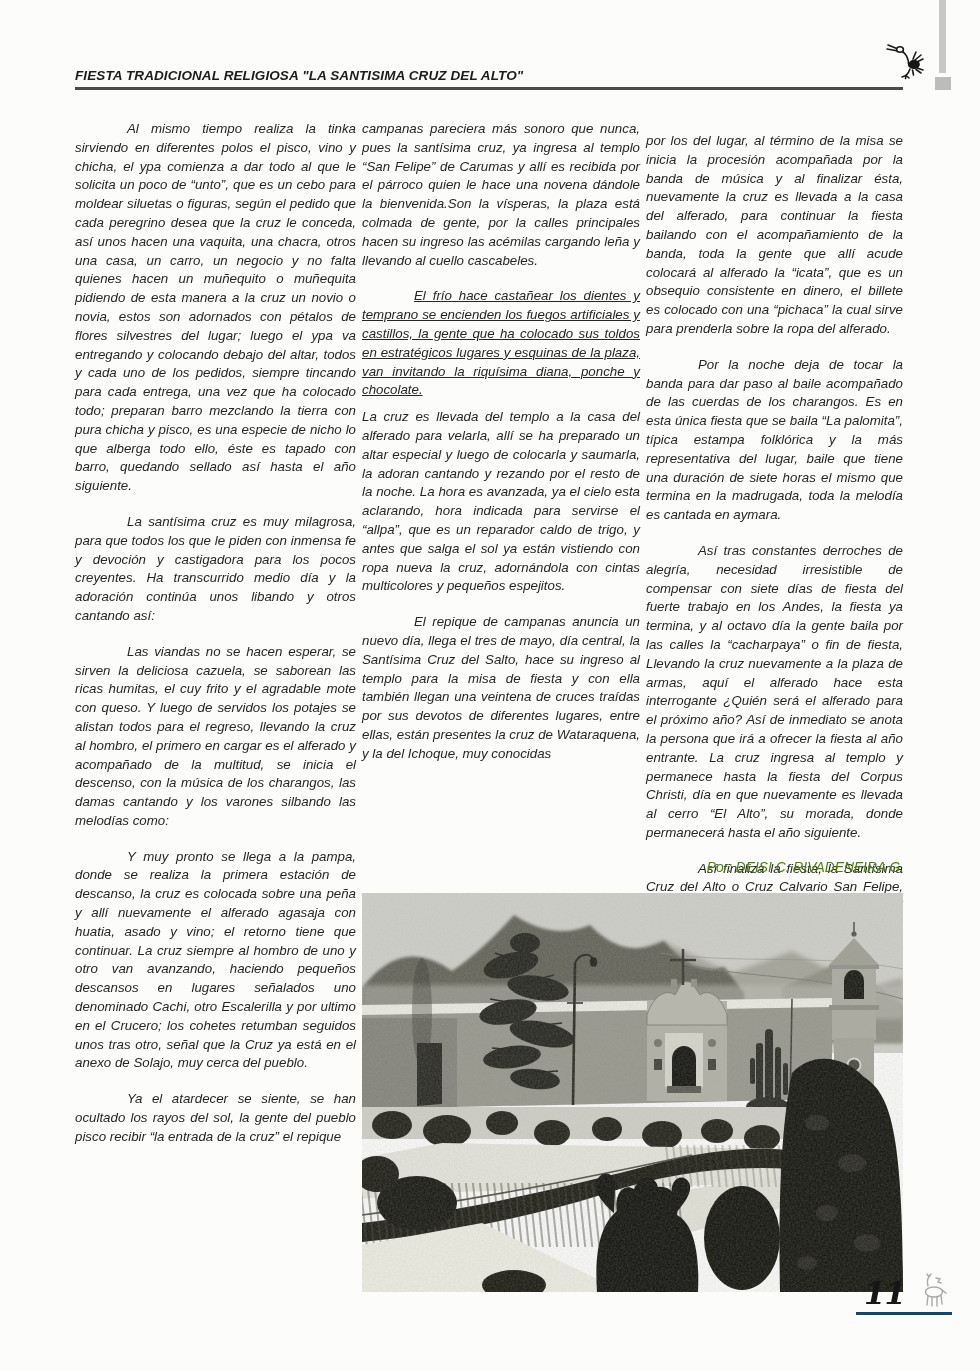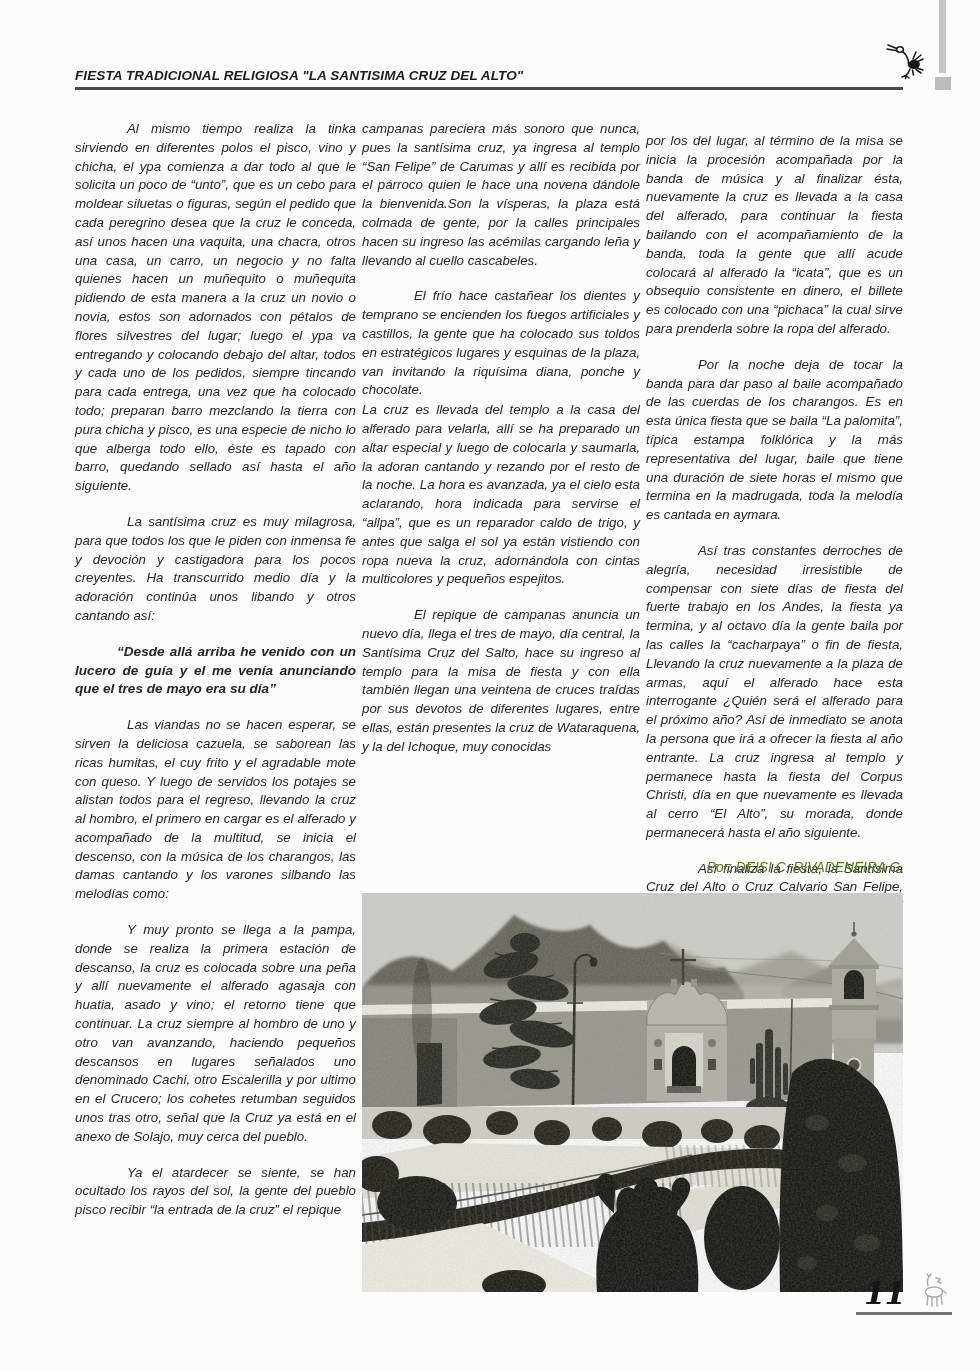--- a/index.html
+++ b/index.html
@@ -30,21 +30,21 @@
   .byline{
     position:absolute;left:646px;top:860px;width:258px;text-align:right;
     font-size:13.8px;color:#4d7c0f;
   }
   
   .photo{position:absolute;left:362px;top:893px;width:541px;height:399px;}
   .photo svg{display:block;width:541px;height:399px;}
   
   .pagenum{
     position:absolute;left:856px;top:1274px;width:96px;height:38px;
-    border-bottom:3px solid #737373;
+    border-bottom:3px solid #0c4a6e;
   }
   .pagenum .num{
     position:absolute;left:8px;bottom:1px;
     font-family:"DejaVu Serif",serif;font-style:italic;font-weight:700;
     font-size:31px;color:#161616;letter-spacing:-1px;
   }
   .llama{position:absolute;right:2px;bottom:2px;width:34px;height:38px;}
 </style>
 </head>
 <body>
@@ -74,29 +74,28 @@
           <path d="M20,39.5 L23,42"></path>
         <path d="M26.5,34 L27.5,39"></path>
       </g>
       <path d="M22,28 C24,23.5 29,22.5 32.5,25.5 C35,27.8 34,31.5 30,32.8 C26.5,33.8 23,32 22,29.5 Z" fill="#161616"></path>
     </svg>
   </span>
 
   <div class="col col1">
     <p>Al mismo tiempo realiza la tinka sirviendo en diferentes polos el pisco, vino y chicha, el ypa comienza a dar todo al que le solicita un poco de “unto”, que es un cebo para moldear siluetas o figuras, según el pedido que cada peregrino desea que la cruz le conceda, así unos hacen una vaquita, una chacra, otros una casa, un carro, un negocio y no falta quienes hacen un muñequito o muñequita pidiendo de esta manera a la cruz un novio o novia, estos son adornados con pétalos de flores silvestres del lugar; luego el ypa va entregando y colocando debajo del altar, todos y cada uno de los pedidos, siempre tincando para cada entrega, una vez que ha colocado todo; preparan barro mezclando la tierra con pura chicha y pisco, es una especie de nicho lo que alberga todo ello, éste es tapado con barro, quedando sellado así hasta el año siguiente.</p>
     <p>La santísima cruz es muy milagrosa, para que todos los que le piden con inmensa fe y devoción y castigadora para los pocos creyentes. Ha transcurrido medio día y la adoración continúa unos libando y otros cantando así:</p>
-    <p class="quote">“Desde allá arriba he venido con un lucero de guía y el me venía anunciando que el tres de mayo era su día”</p>
     <p>Las viandas no se hacen esperar, se sirven la deliciosa cazuela, se saborean las ricas humitas, el cuy frito y el agradable mote con queso. Y luego de servidos los potajes se alistan todos para el regreso, llevando la cruz al hombro, el primero en cargar es el alferado y acompañado de la multitud, se inicia el descenso, con la música de los charangos, las damas cantando y los varones silbando las melodías como:</p>
     <p>Y muy pronto se llega a la pampa, donde se realiza la primera estación de descanso, la cruz es colocada sobre una peña y allí nuevamente el alferado agasaja con huatia, asado y vino; el retorno tiene que continuar. La cruz siempre al hombro de uno y otro van avanzando, haciendo pequeños descansos en lugares señalados uno denominado Cachi, otro Escalerilla y por ultimo en el Crucero; los cohetes retumban seguidos unos tras otro, señal que la Cruz ya está en el anexo de Solajo, muy cerca del pueblo.</p>
     <p>Ya el atardecer se siente, se han ocultado los rayos del sol, la gente del pueblo pisco recibir “la entrada de la cruz” el repique</p>
   </div>
 
   <div class="col col2">
     <p class="noindent">campanas pareciera más sonoro que nunca, pues la santísima cruz, ya ingresa al templo “San Felipe” de Carumas y allí es recibida por el párroco quien le hace una novena dándole la bienvenida.Son la vísperas, la plaza está colmada de gente, por la calles principales hacen su ingreso las acémilas cargando leña y llevando al cuello cascabeles.</p>
-    <p style="margin-bottom:1px;">El frío hace castañear los dientes y temprano se encienden los fuegos artificiales y castillos, la gente que ha colocado sus toldos en estratégicos lugares y esquinas de la plaza, van invitando la riquísima diana, ponche y chocolate.</p>
+    <p style="margin-bottom:8px;text-decoration:underline;">El frío hace castañear los dientes y temprano se encienden los fuegos artificiales y castillos, la gente que ha colocado sus toldos en estratégicos lugares y esquinas de la plaza, van invitando la riquísima diana, ponche y chocolate.</p>
     <p class="noindent">La cruz es llevada del templo a la casa del alferado para velarla, allí se ha preparado un altar especial y luego de colocarla y saumarla, la adoran cantando y rezando por el resto de la noche. La hora es avanzada, ya el cielo esta aclarando, hora indicada para servirse el “allpa”, que es un reparador caldo de trigo, y antes que salga el sol ya están vistiendo con ropa nueva la cruz, adornándola con cintas multicolores y pequeños espejitos.</p>
     <p>El repique de campanas anuncia un nuevo día, llega el tres de mayo, día central, la Santísima Cruz del Salto, hace su ingreso al templo para la misa de fiesta y con ella también llegan una veintena de cruces traídas por sus devotos de diferentes lugares, entre ellas, están presentes la cruz de Wataraquena, y la del Ichoque, muy conocidas</p>
   </div>
 
   <div class="col col3">
     <p class="noindent">por los del lugar, al término de la misa se inicia la procesión acompañada por la banda de música y al finalizar ésta, nuevamente la cruz es llevada a la casa del alferado, para continuar la fiesta bailando con el acompañamiento de la banda, toda la gente que allí acude colocará al alferado la “icata”, que es un obsequio consistente en dinero, el billete es colocado con una “pichaca” la cual sirve para prenderla sobre la ropa del alferado.</p>
     <p>Por la noche deja de tocar la banda para dar paso al baile acompañado de las cuerdas de los charangos. Es en esta única fiesta que se baila “La palomita”, típica estampa folklórica y la más representativa del lugar, baile que tiene una duración de siete horas el mismo que termina en la madrugada, toda la melodía es cantada en aymara.</p>
     <p>Así tras constantes derroches de alegría, necesidad irresistible de compensar con siete días de fiesta del fuerte trabajo en los Andes, la fiesta ya termina, y al octavo día la gente baila por las calles la “cacharpaya” o fin de fiesta, Llevando la cruz nuevamente a la plaza de armas, aquí el alferado hace esta interrogante ¿Quién será el alferado para el próximo año? Así de inmediato se anota la persona que irá a ofrecer la fiesta al año entrante. La cruz ingresa al templo y permanece hasta la fiesta del Corpus Christi, día en que nuevamente es llevada al cerro “El Alto”, su morada, donde permanecerá hasta el año siguiente.</p>
     <p>Así finaliza la fiesta, la Santísima Cruz del Alto o Cruz Calvario San Felipe, permanecerá hoy y siempre en lo alto del corazón religioso de todos los fieles.</p>
   </div>

